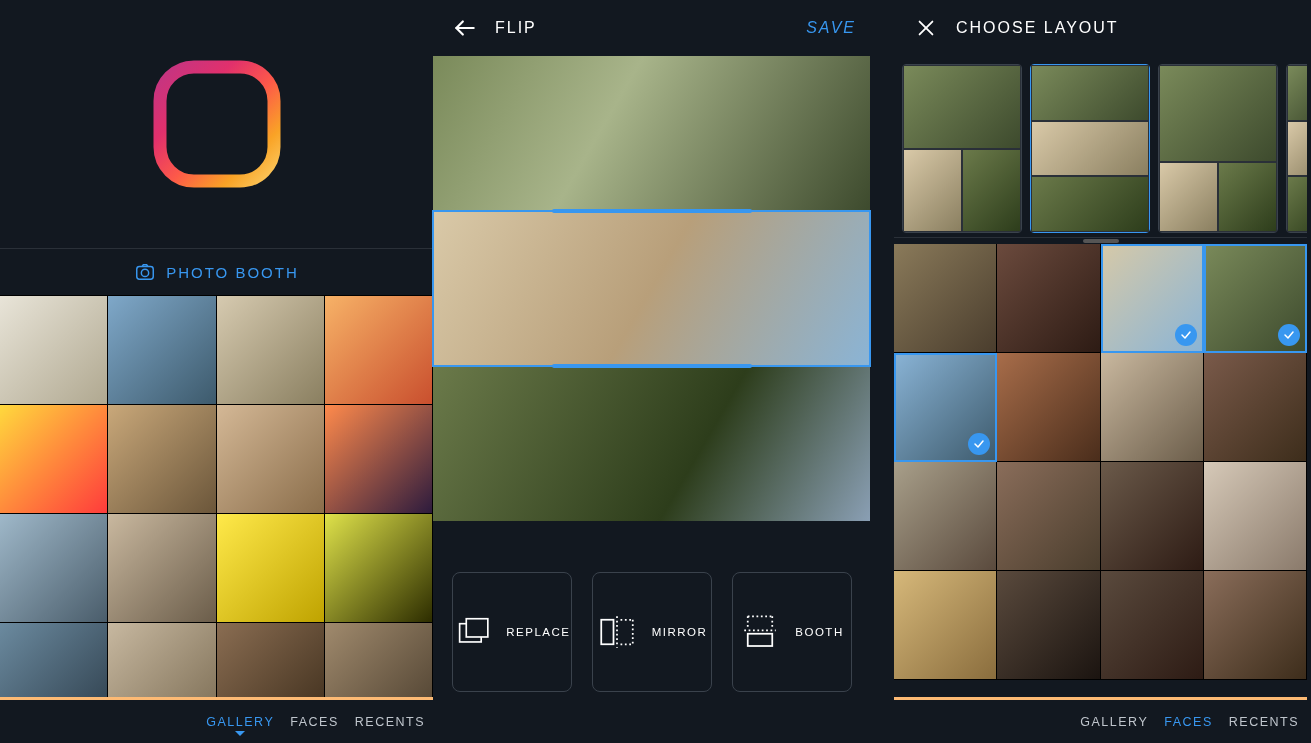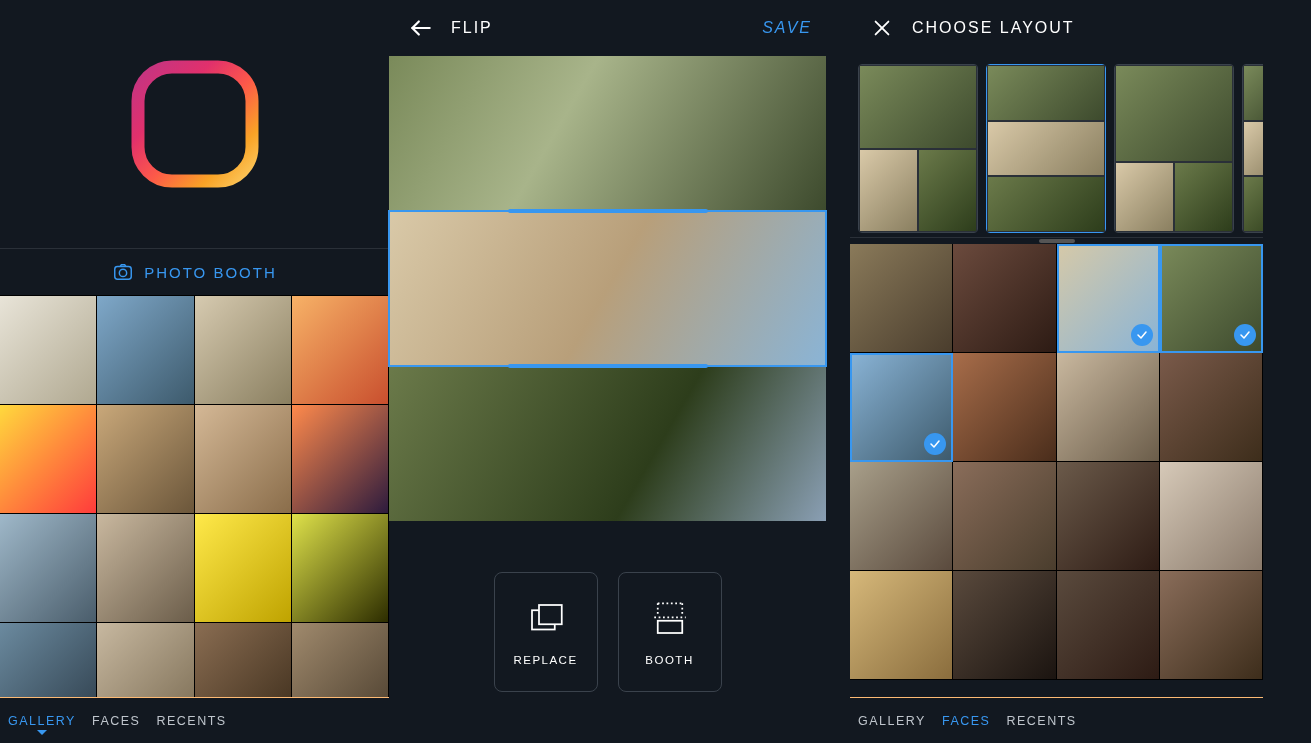--- a/index.html
+++ b/index.html
@@ -1,28 +1,28 @@
 <!DOCTYPE html>
 <html><head>
 <meta charset="utf-8">
 <style>
   * { box-sizing: border-box; margin: 0; padding: 0; }
   html, body { width: 1311px; height: 743px; overflow: hidden; background: #121820; font-family: -apple-system, "Helvetica Neue", Arial, sans-serif; color: #fff; }
   .app { display: flex; width: 100%; height: 100%; }
   .col { height: 100%; display: flex; flex-direction: column; }
-  .col-left   { width: 389px; }
+  .col-left   { width: 433px; }
   .col-center { width: 437px; }
   .col-right  { width: 437px; padding-left: 24px; }
 
   
   .brand-area { height: 248px; display:flex; align-items:center; justify-content:center; }
   .photobooth { height:48px; display:flex; align-items:center; justify-content:center; gap:10px; color:#3897f0; letter-spacing:2px; font-size:15px; font-weight:500; border-top:1px solid #2a3038; border-bottom:1px solid #000; }
   .gallery-grid { flex:1; display:grid; grid-template-columns:repeat(4,1fr); grid-auto-rows:109px; overflow:hidden; }
   .thumb { background:#333 center/cover no-repeat; border-right:1px solid #000; border-bottom:1px solid #000; }
-  .bottom-tabs { height:46px; display:flex; align-items:center; justify-content:flex-start; border-top:1px solid #fdba74; }
+  .bottom-tabs { height:46px; display:flex; align-items:center; justify-content:flex-end; border-top:3px solid #fdba74; }
   .tab { font-size:12.5px; letter-spacing:1.5px; color:#bfc5cc; cursor:pointer; padding:4px 8px; position:relative; }
   .tab.active { color:#3897f0; }
   .tab.active.caret::after { content:""; position:absolute; bottom:-8px; left:50%; transform:translateX(-50%); border:5px solid transparent; border-top-color:#3897f0; }
 
   
   .t-a{background:linear-gradient(135deg,#e8e4d8,#b0a890);}
   .t-b{background:linear-gradient(135deg,#7fa8c9,#3d5a6c);}
   .t-c{background:linear-gradient(135deg,#d6cab0,#8a7f60);}
   .t-d{background:linear-gradient(135deg,#f7b267,#c94f2e);}
   .t-e{background:linear-gradient(135deg,#ffd93d,#ff3b3b);}
@@ -48,21 +48,21 @@
   .collage { flex:0 0 auto; height:465px; display:flex; flex-direction:column; gap:0; }
   .strip { flex:1; background:#555 center/cover no-repeat; position:relative; }
   .strip.selected { outline:2px solid #3897f0; outline-offset:-1px; z-index:2; }
   .handle { position:absolute; left:50%; transform:translateX(-50%); width:200px; height:4px; background:#3897f0; border-radius:2px; }
   .handle.top{top:-2px;} .handle.bot{bottom:-2px;}
   .strip1{background:linear-gradient(120deg,#7a8a5a,#a8b48a 40%,#3d4a2d);}
   .strip2{background:linear-gradient(120deg,#d9c9a8,#b89f7a 50%,#8ab4d6);}
   .strip3{background:linear-gradient(120deg,#6b7a4a,#2d3d1b 60%,#8a9fb4);}
 
   .toolbar { flex:1; display:flex; align-items:center; justify-content:center; gap:20px; padding:26px 14px; }
-  .tool { width:104px; height:120px; border:1px solid #3a424c; border-radius:8px; display:flex; flex-direction:column; align-items:center; justify-content:center; gap:14px; cursor:pointer; }
+  .tool { width:120px; height:120px; border:1px solid #3a424c; border-radius:8px; display:flex; flex-direction:row; align-items:center; justify-content:center; gap:14px; cursor:pointer; }
   .tool .lbl { font-size:11.5px; letter-spacing:1.5px; color:#fff; }
 
   
   .layout-strip { height:182px; padding:8px 8px 4px 8px; display:flex; gap:8px; overflow:hidden; border-bottom:1px solid #2a3038;}
   .layout-card { flex:0 0 120px; border:1px solid #3a424c; border-radius:4px; background:#1a222c; display:grid; }
   .layout-card.sel { border-color:#3897f0; }
   .layout-card .cell{border:1px solid #2a3038;}
   .c1{background:linear-gradient(135deg,#7a8a5a,#3d4a2d);} 
   .c2{background:linear-gradient(135deg,#d9c9a8,#8a7f60);} 
   .c3{background:linear-gradient(135deg,#6b7a4a,#2d3d1b);}
@@ -168,20 +168,30 @@
     <div class="toolbar">
       <div class="tool">
         <svg width="42" height="42" viewBox="0 0 48 48" fill="none" stroke="#fff" stroke-width="2">
           <rect x="8" y="14" width="26" height="22"></rect>
             <rect x="16" y="8" width="26" height="22" fill="#121820"></rect>
         </svg>
         <span class="lbl">REPLACE</span>
       </div>
       <div class="tool">
         <svg width="42" height="42" viewBox="0 0 48 48" fill="none" stroke="#fff" stroke-width="2">
+          <rect x="6" y="10" width="14" height="28"></rect>
+            <line x1="24" y1="6" x2="24" y2="42" stroke-dasharray="2 3"></line>
+          <line x1="28" y1="10" x2="42" y2="10" stroke-dasharray="2 3"></line>
+            <line x1="28" y1="38" x2="42" y2="38" stroke-dasharray="2 3"></line>
+          <line x1="42" y1="10" x2="42" y2="38" stroke-dasharray="2 3"></line>
+        </svg>
+        <span class="lbl">MIRROR</span>
+      </div>
+      <div class="tool">
+        <svg width="42" height="42" viewBox="0 0 48 48" fill="none" stroke="#fff" stroke-width="2">
           <rect x="10" y="26" width="28" height="14"></rect>
             <line x1="6" y1="22" x2="42" y2="22" stroke-dasharray="2 3"></line>
           <line x1="10" y1="6" x2="38" y2="6" stroke-dasharray="2 3"></line>
             <line x1="10" y1="6" x2="10" y2="18" stroke-dasharray="2 3"></line>
             <line x1="38" y1="6" x2="38" y2="18" stroke-dasharray="2 3"></line>
         </svg>
         <span class="lbl">BOOTH</span>
       </div>
     </div>
   </div>

